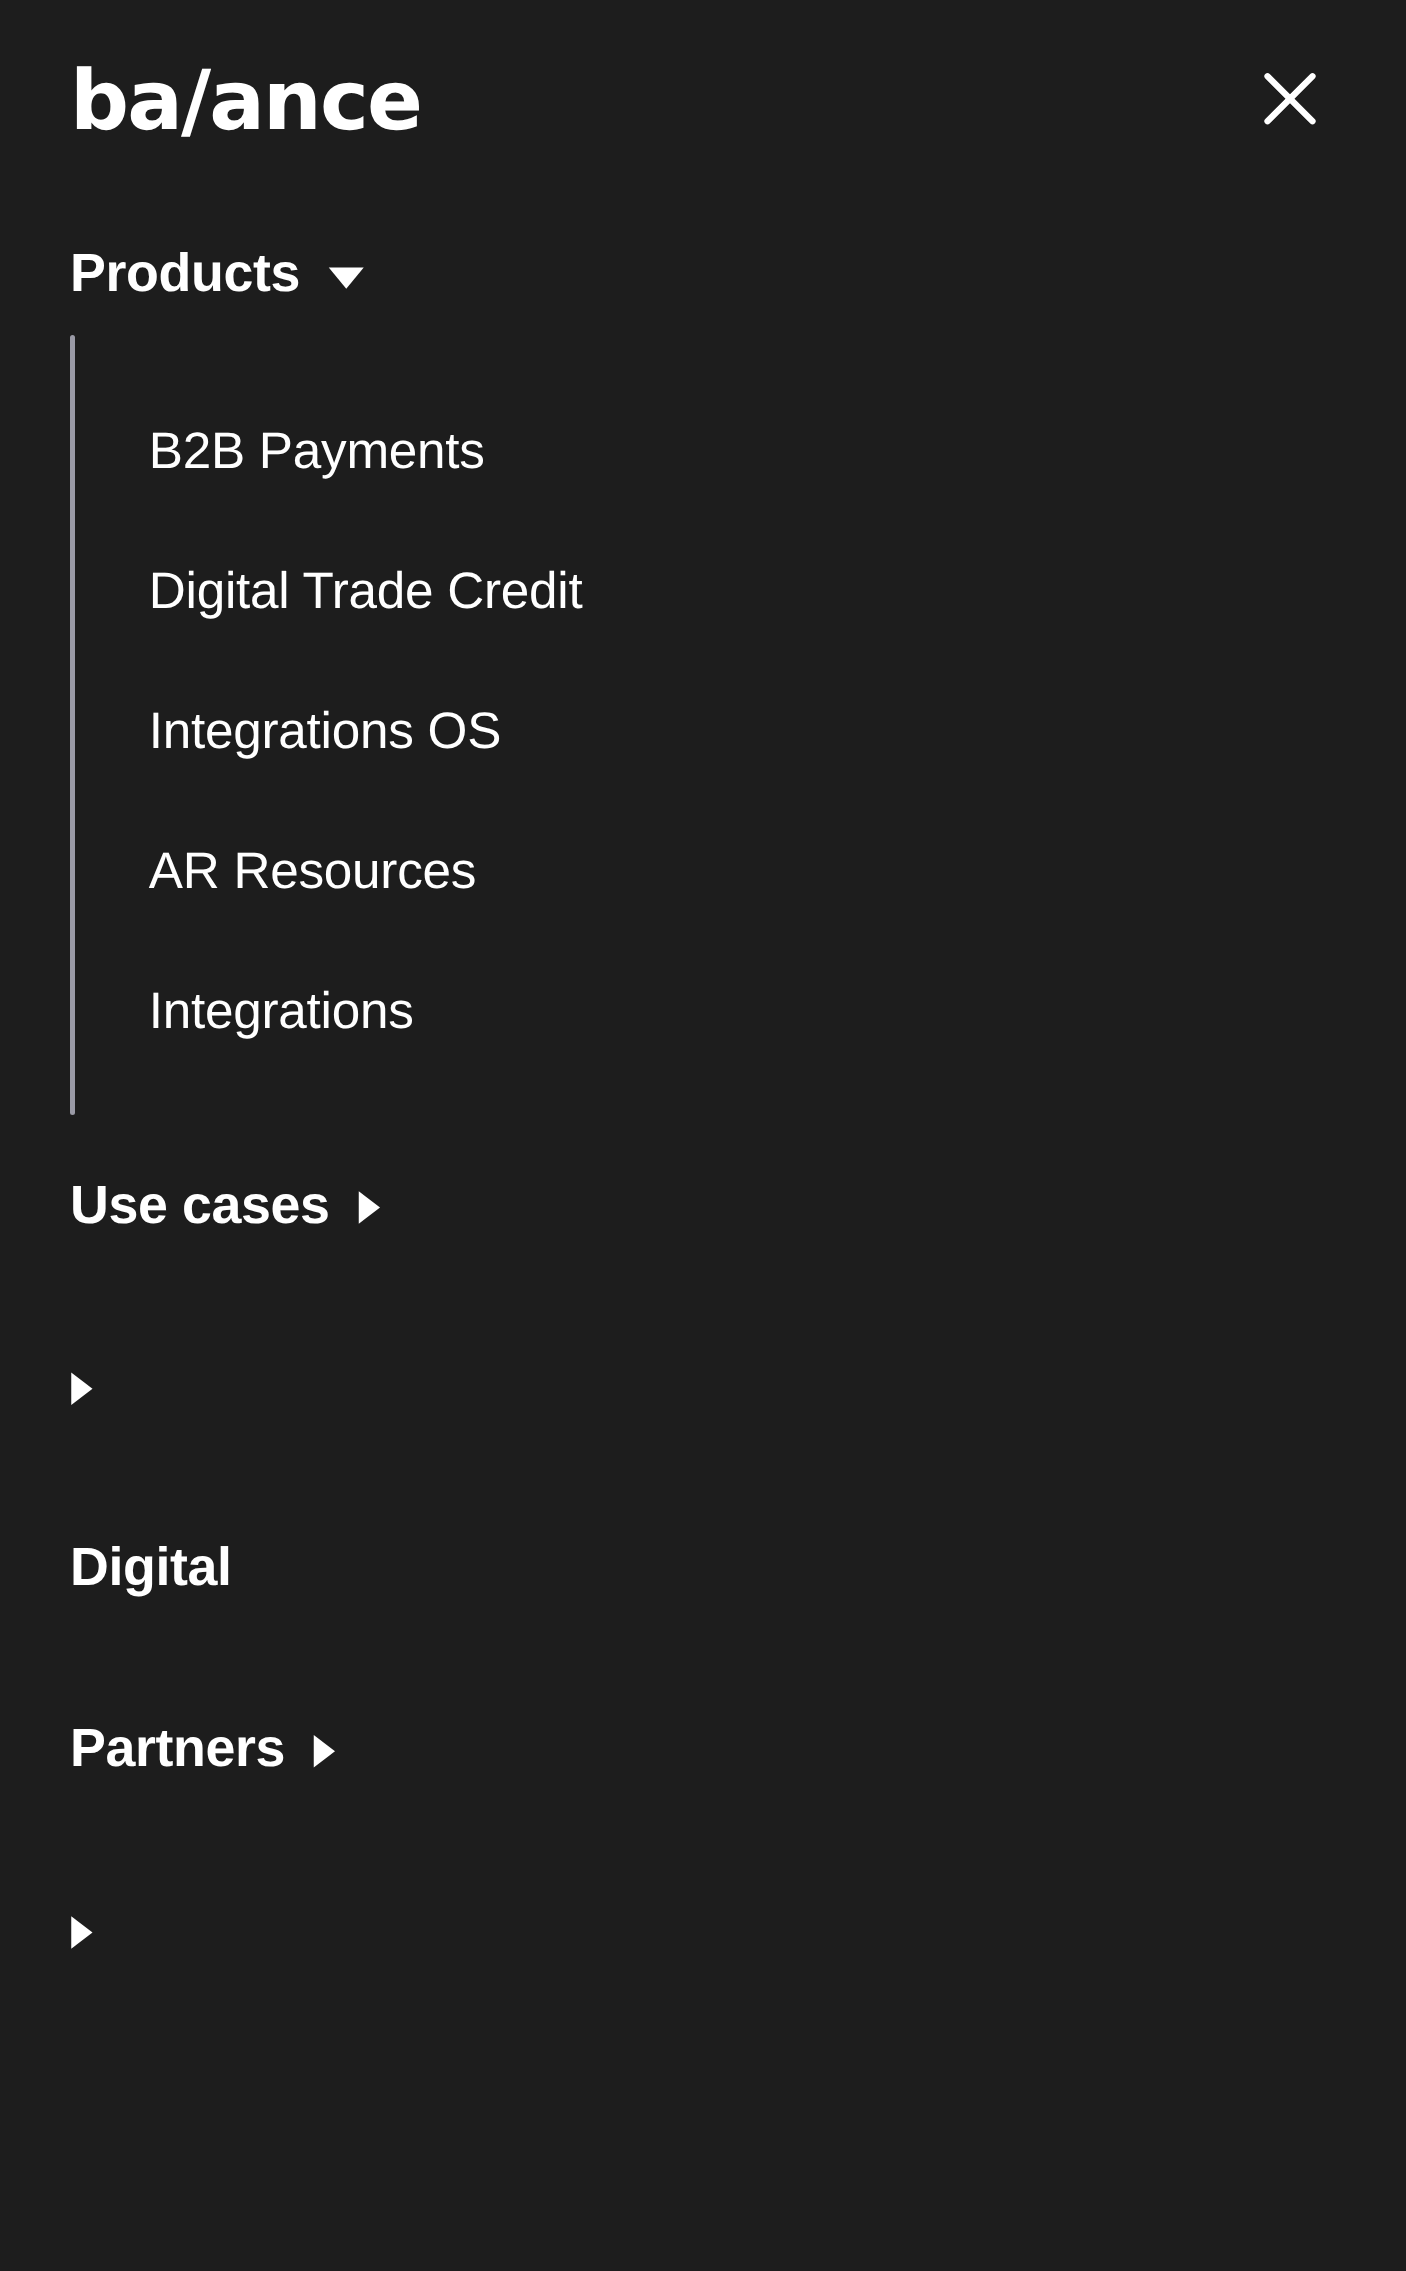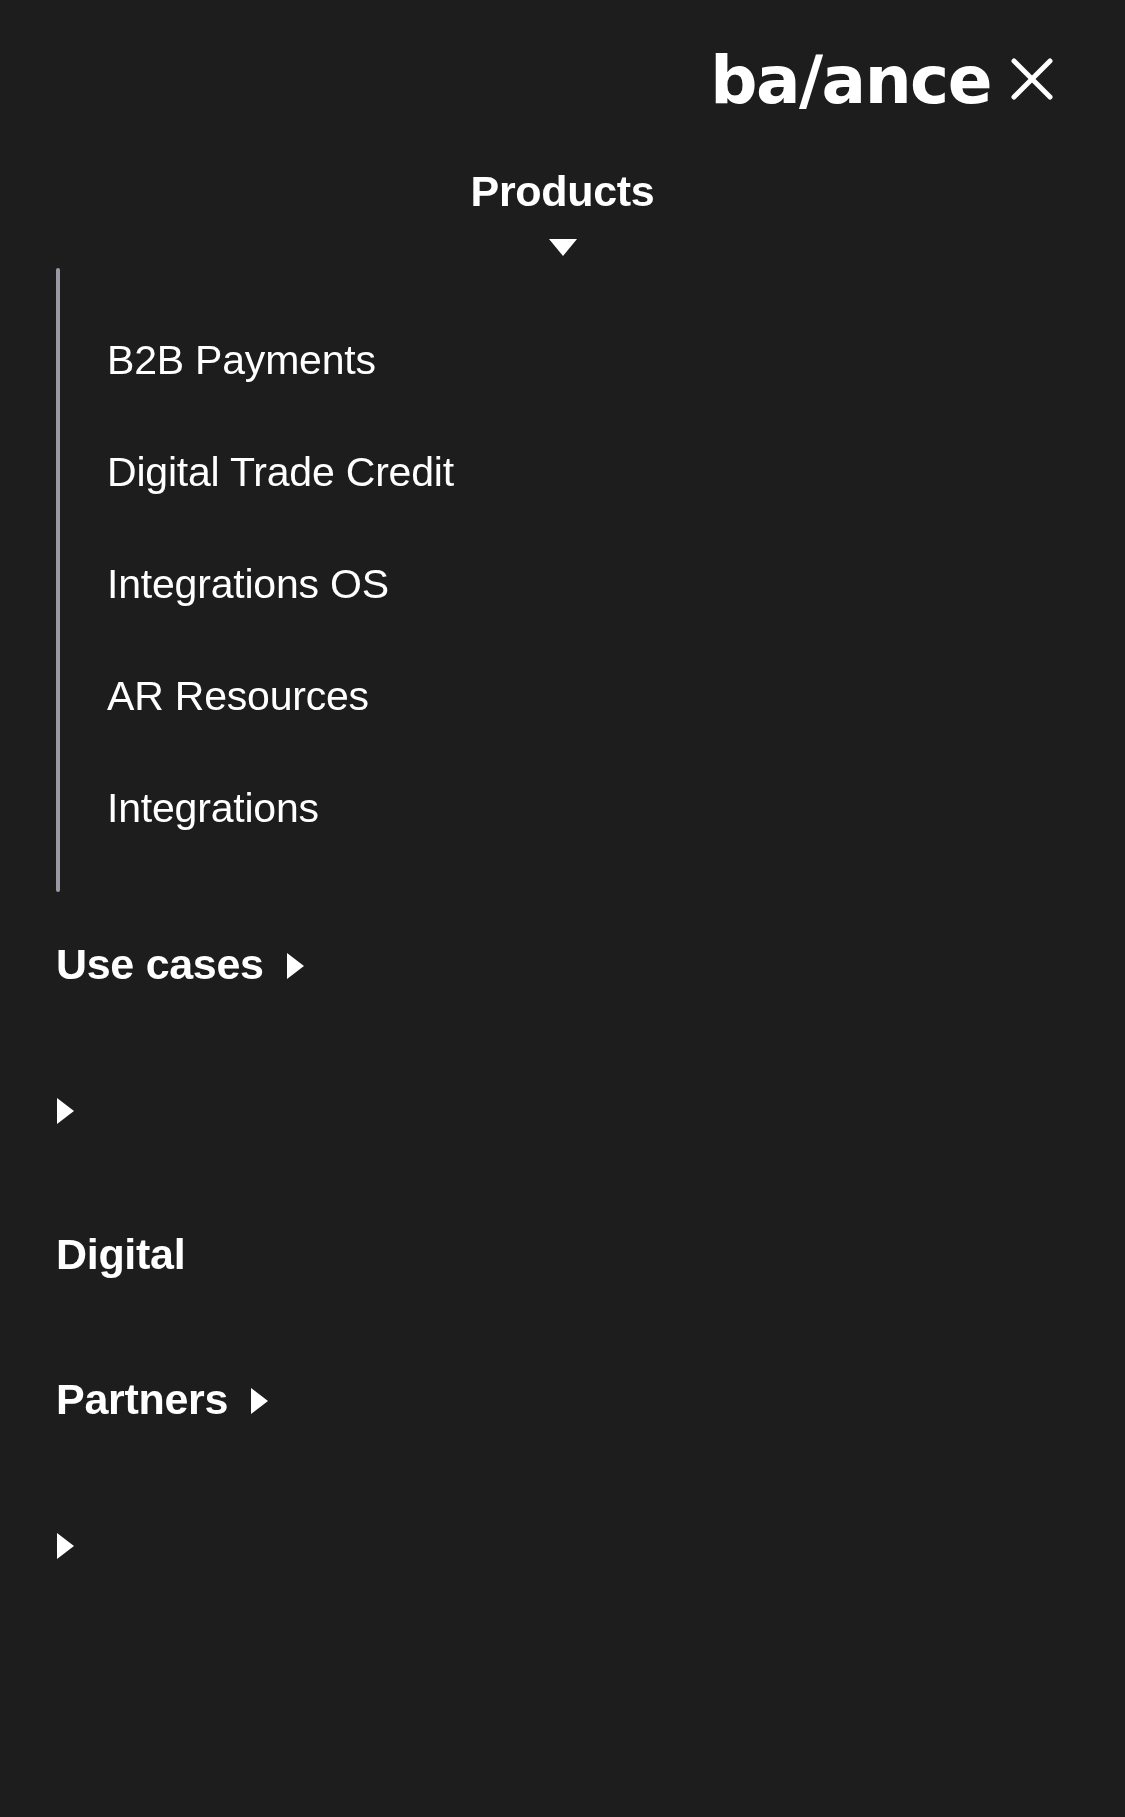--- a/index.html
+++ b/index.html
@@ -26,21 +26,21 @@
   }
 
   
   .nav-header {
     position: absolute;
     top: 0; left: 0;
     width: 1125px;
     height: 170px;
     display: flex;
     align-items: center;
-    justify-content: flex-end;
+    justify-content: space-between;
     padding: 0 60px 0 56px;
   }
 
   .brand-logo {
     font-family: "DejaVu Sans", "Liberation Sans", sans-serif;
     font-size: 66px;
     font-weight: 700;
     letter-spacing: -1.5px;
     line-height: 1;
     color: #ffffff;
@@ -94,21 +94,21 @@
   
   .caret { display: block; flex: 0 0 auto; }
   .caret-down { width: 30px; height: 19px; transform: translateY(3px); }
   .caret-right { width: 19px; height: 28px; transform: translateY(1px); }
 
   
   .submenu {
     list-style: none;
     position: relative;
     margin: 0;
-    padding: 36px 0 28px 4px;
+    padding: 36px 0 28px 16px;
   }
   .submenu::before {
     content: "";
     position: absolute;
     left: 56px;
     top: 0;
     bottom: 0;
     width: 4px;
     background: #9a9aa6;
     border-radius: 2px;
@@ -126,21 +126,21 @@
     font-size: 41px;
     font-weight: 400;
     letter-spacing: -0.2px;
     line-height: 1;
     color: #ffffff;
     white-space: nowrap;
   }
 
   
   .nav-group.collapsed .nav-row { height: 145px; }
-  .nav-group.expanded  .nav-row { height: 98px; flex-direction: column; }
+  .nav-group.expanded  .nav-row { height: 98px; }
 </style>
 </head>
 <body>
 
 <div class="nav-overlay">
 
   <div class="nav-header">
     <div class="brand-logo">ba/ance</div>
 
     <button class="close-button" aria-label="Close menu">

